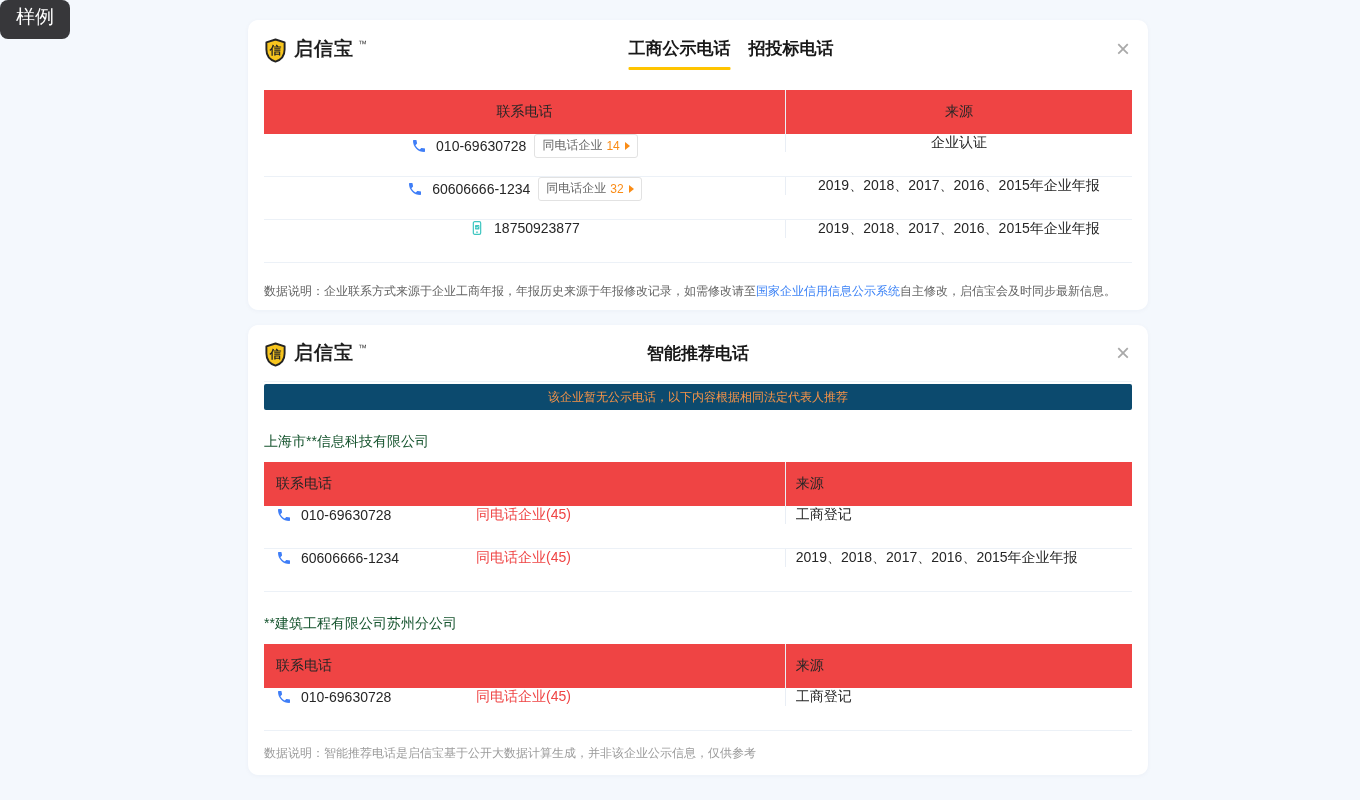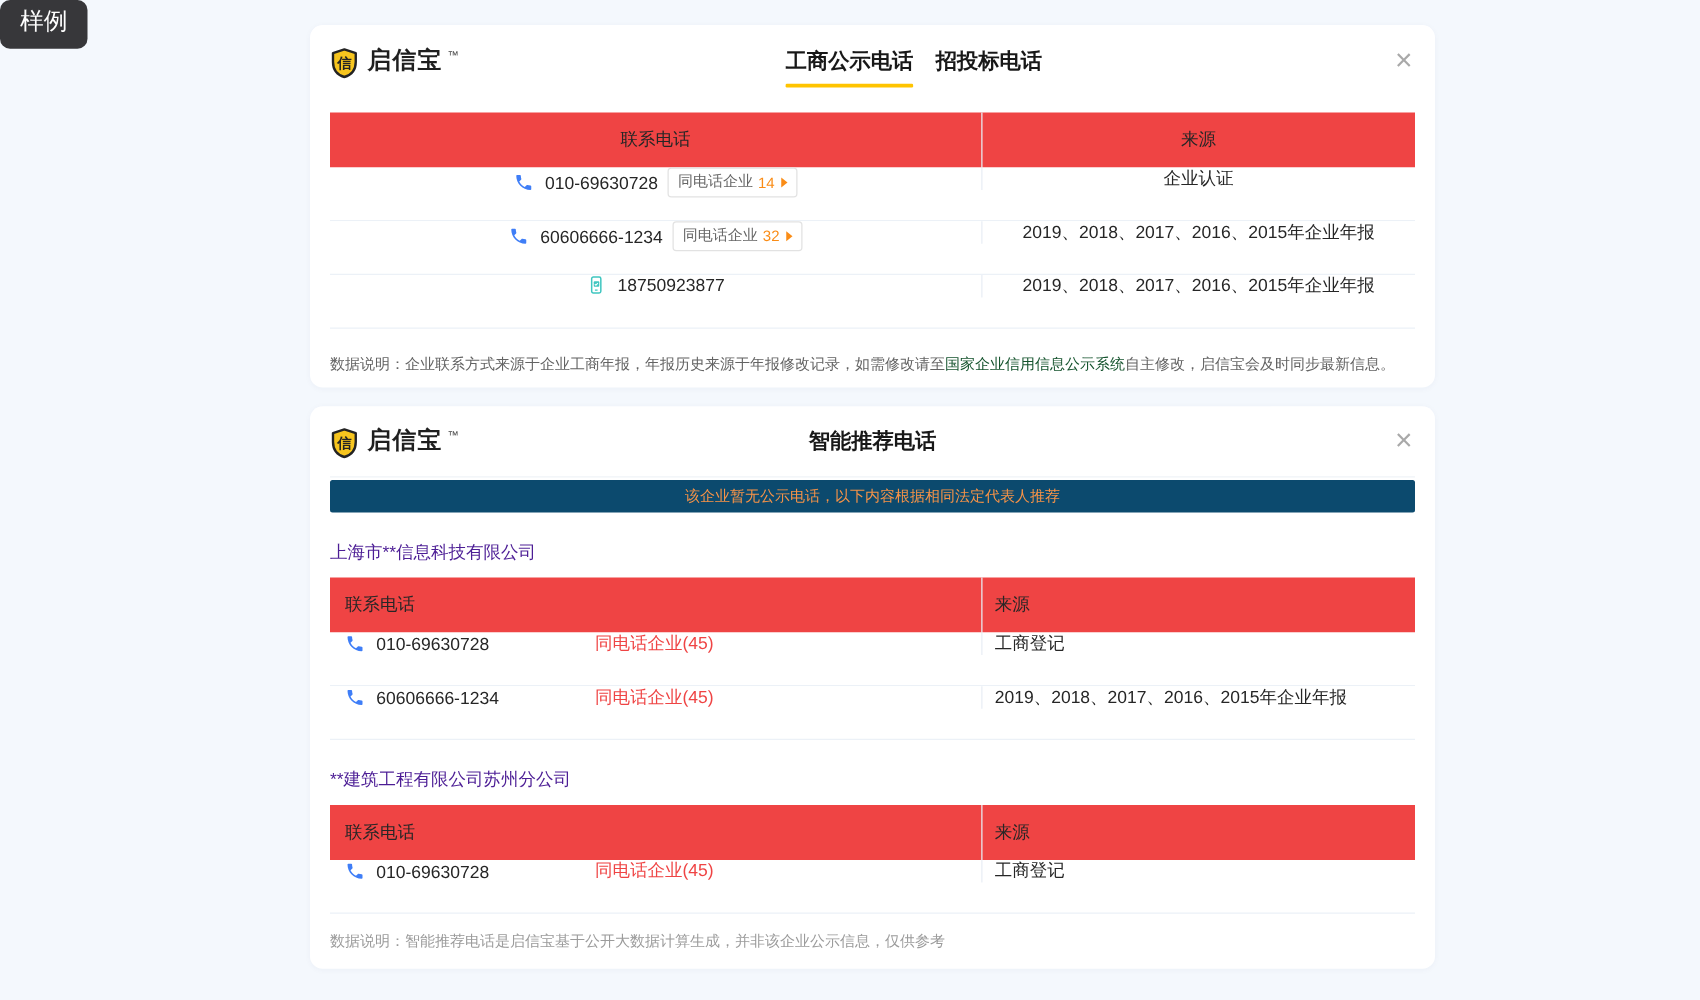--- a/index.html
+++ b/index.html
@@ -53,27 +53,27 @@
 
   .tag {
     display:inline-flex; align-items:center; gap:4px; margin-left:8px;
     border:1px solid #e2e2e2; border-radius:3px; padding:2px 7px 3px;
     font-size:12px; color:#666; cursor:pointer; background:#fff;
   }
   .tag-num { color:#fa8c16; }
   .tag-arrow { width:0; height:0; border-left:5px solid #fa8c16; border-top:4px solid transparent; border-bottom:4px solid transparent; margin-left:1px; }
 
   .note1 { margin-top:20px; font-size:12px; color:#636363; line-height:16px; }
-  .note-link { color:#14532d; cursor:pointer; }
+  .note-link { color:#3b82f6; cursor:pointer; }
 
   .notice {
     margin-top:2px; height:26px; line-height:26px; text-align:center;
     background:#0c4a6e; color:#f79347; font-size:12px; border-radius:2px;
   }
-  .company { display:block; margin-top:22px; color:#4c1d95; font-size:14px; line-height:18px; cursor:pointer; }
+  .company { display:block; margin-top:22px; color:#14532d; font-size:14px; line-height:18px; cursor:pointer; }
   .sec .table { margin-top:12px; }
   .sec .phone { width:175px; }
   .tag-link { color:#ef4444; font-size:14px; cursor:pointer; }
   .note2 { margin-top:14px; font-size:12px; color:#9b9b9b; }
 </style>
 </head>
 <body>
 
 <div class="sample-badge">样例</div>
 

